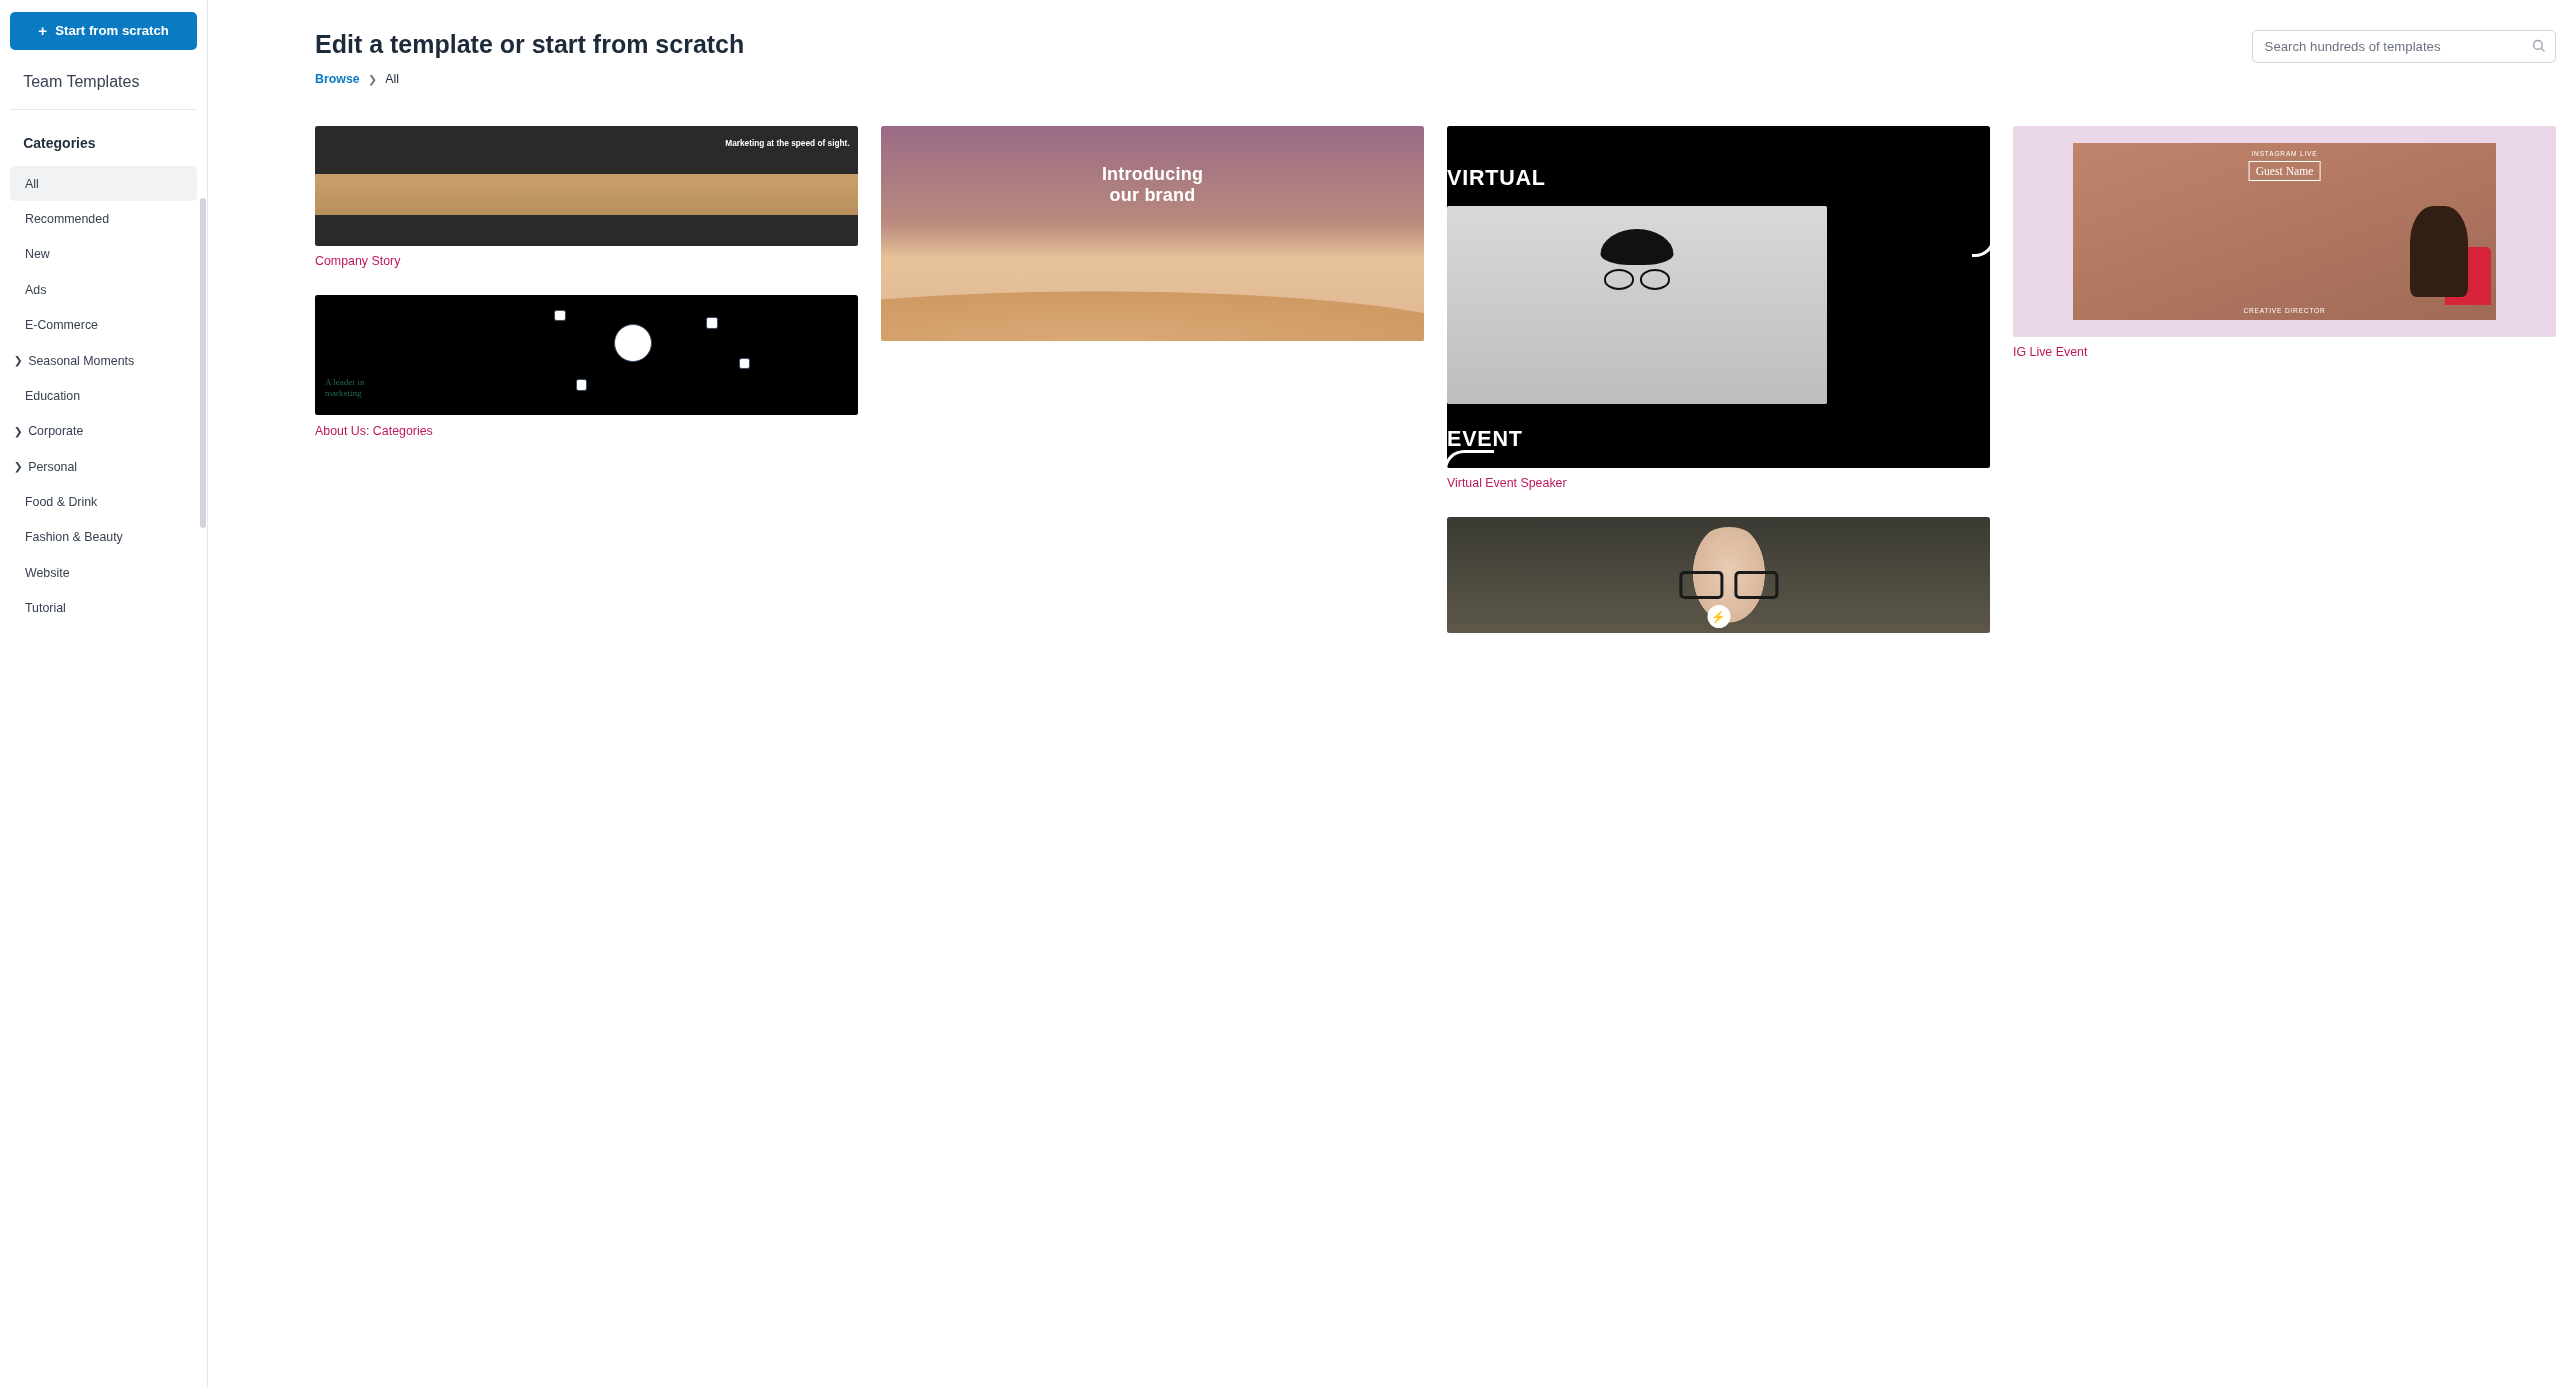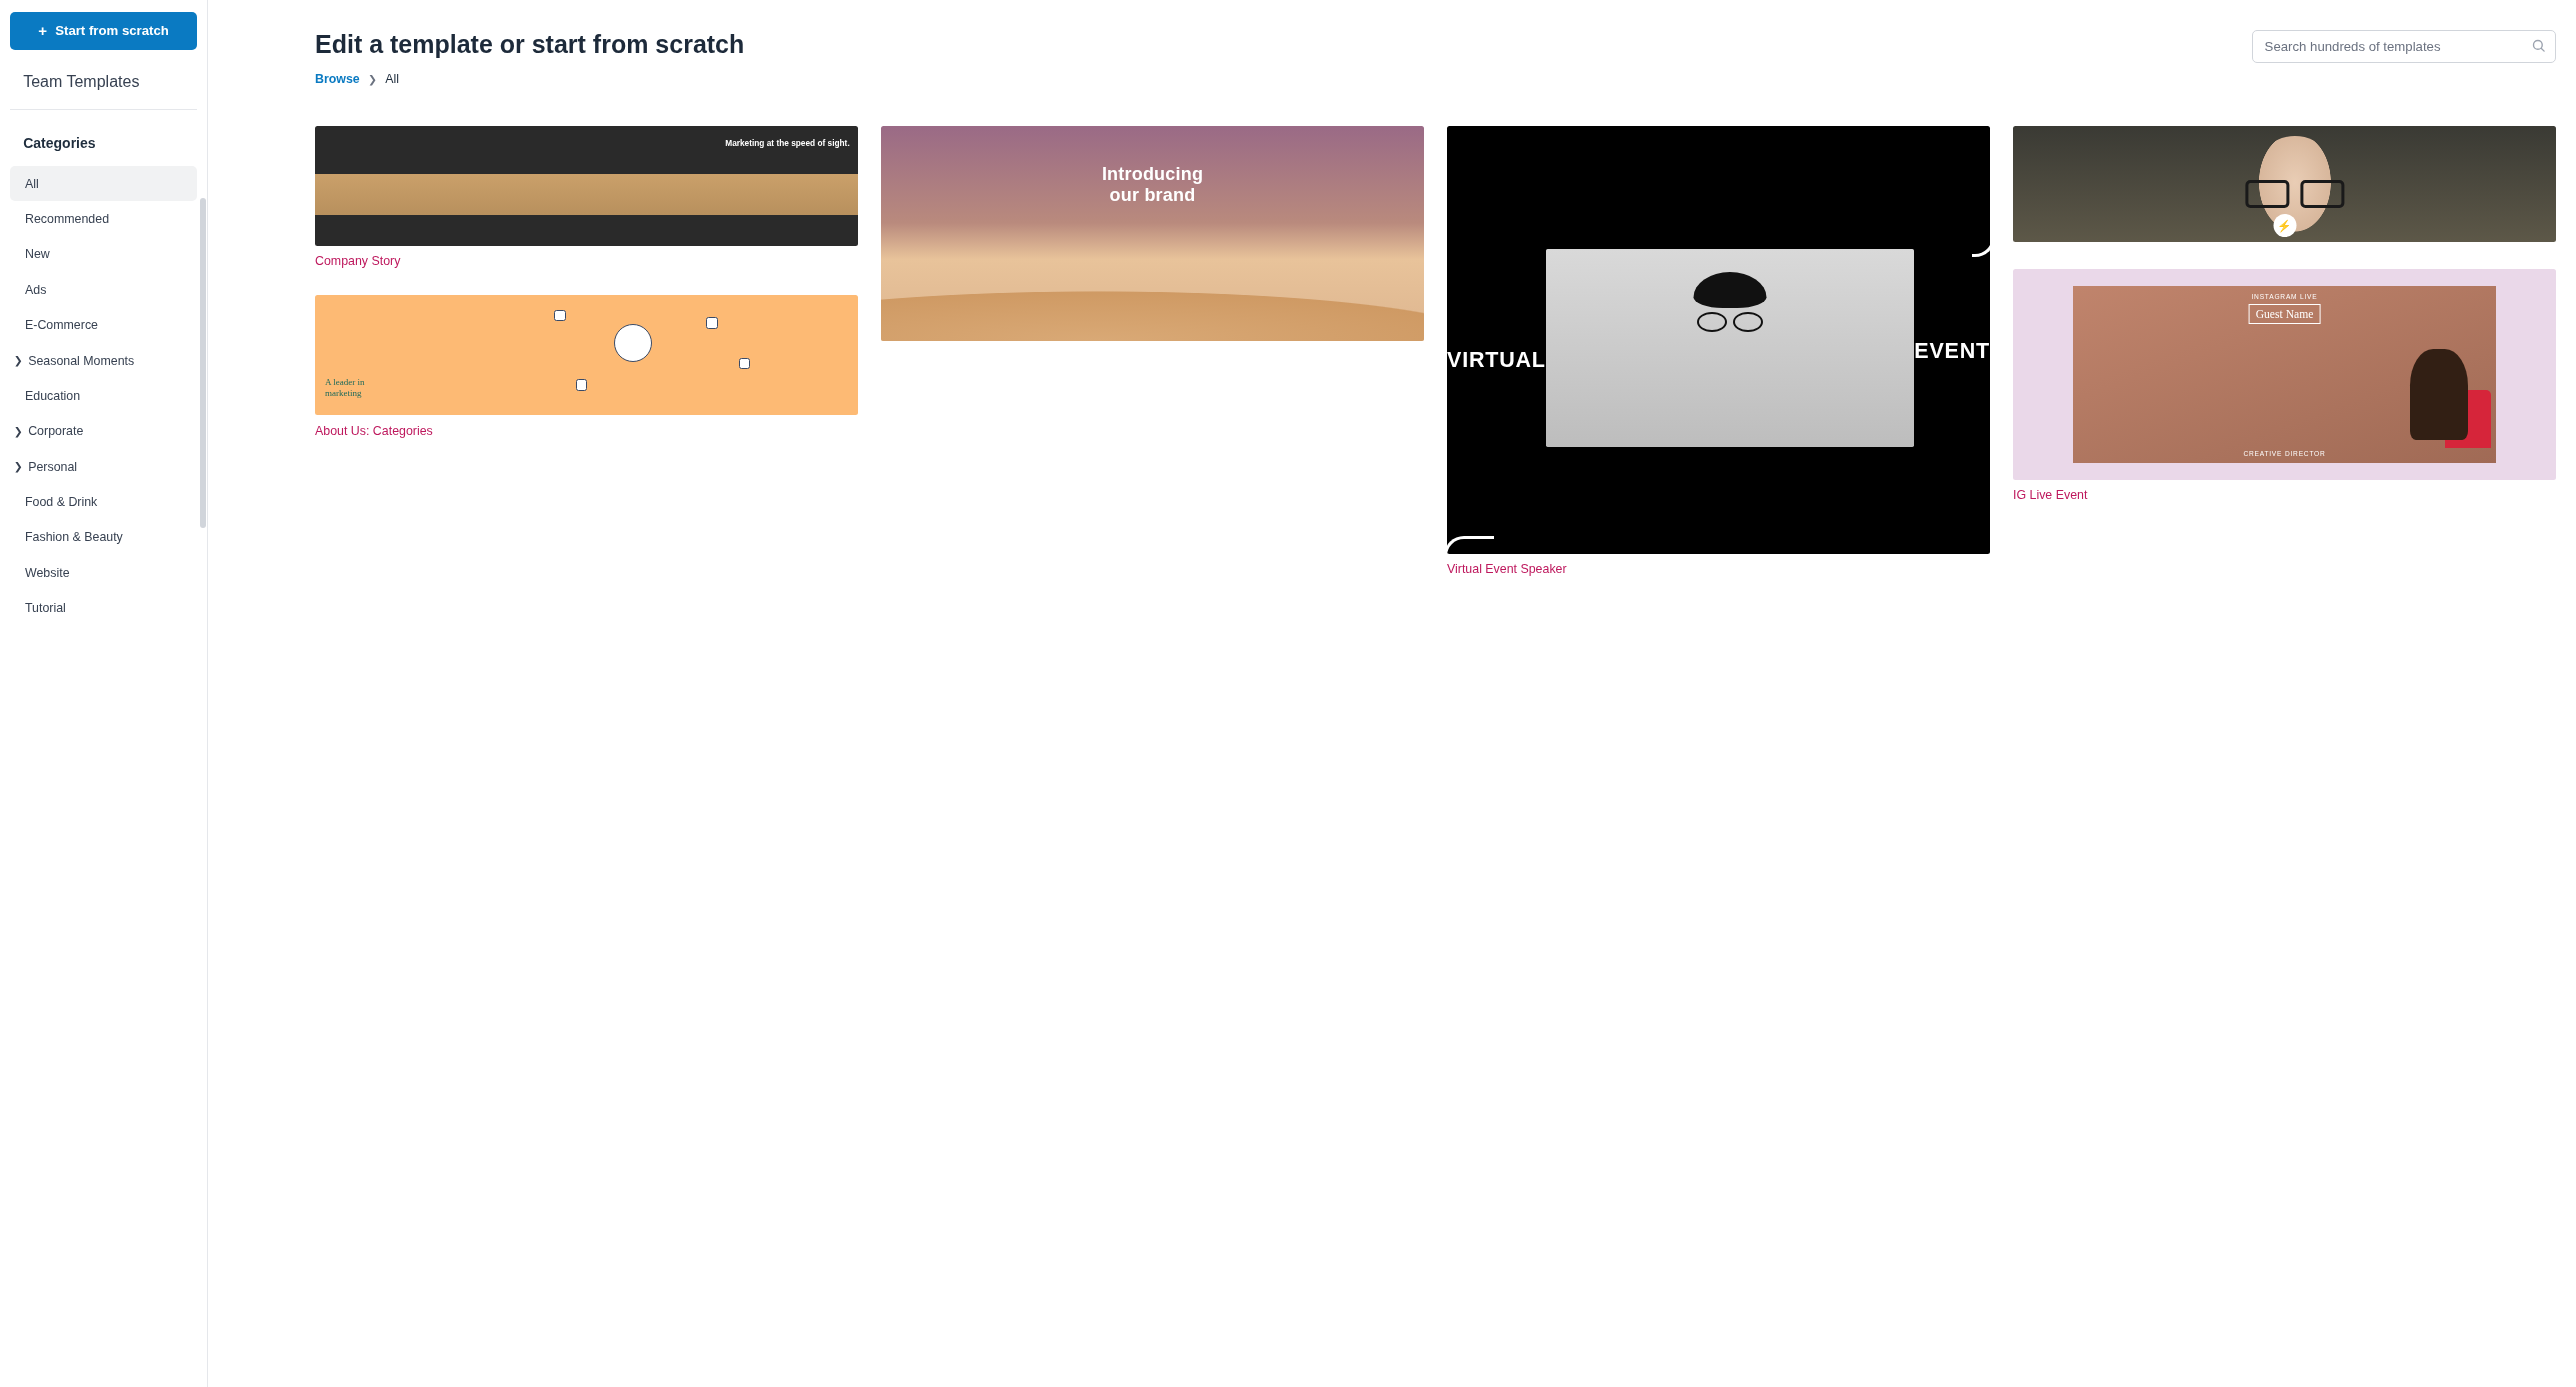--- a/index.html
+++ b/index.html
@@ -188,32 +188,32 @@
 }
 
 
 
 
 .t-company { height: 120px; background: #2a2a2a; }
 .t-company .desk { position:absolute; left:0; right:0; top:48px; height:41px; background: linear-gradient(#caa06a,#b8905d); }
 .t-company .tag { position:absolute; top:11.6px; right:8.3px; color:#fff; font-size:8.3px; font-weight:600; }
 
 
-.t-info { height: 120px; background: #fdba74; }
+.t-info { height: 120px; background: #000000; }
 .t-info .globe { position:absolute; left:55%; top:24%; width:38px; height:38px; border-radius:50%; background:#ffffff; border:1.7px solid #3a4a66; }
 .t-info .node { position:absolute; width:11.6px; height:11.6px; border:1.7px solid #3a4a66; border-radius:2.5px; background:#fff; }
 .t-info .txt { position:absolute; left:10px; bottom:16.5px; font-family: Georgia, serif; font-size:9px; color:#1e6a5a; line-height:1.2; }
 
 
 .t-brand { height: 215px; background: linear-gradient(180deg, #9a6a86 0%, #b98a7d 45%, #e8c39a 62%, #ddb58f 100%); display:flex; align-items:flex-start; justify-content:center; }
 .t-brand .dune { position:absolute; bottom:0; left:0; right:0; height:91px; background: radial-gradient(120% 90% at 40% 100%, #d9a976 0%, #cf9a64 60%, transparent 61%); }
 .t-brand .bt { margin-top:38px; color:#fff; font-weight:700; font-size:18px; text-align:center; line-height:1.15; letter-spacing:0.2px; }
 
 
-.t-virtual { height: 428px; background:#000; color:#fff; display:flex; flex-direction:row; align-items:center; justify-content:flex-start; }
+.t-virtual { height: 342px; background:#000; color:#fff; display:flex; flex-direction:column; align-items:flex-start; justify-content:flex-start; }
 .t-virtual .h1 { margin-top:40px; font-weight:900; font-size:21.5px; letter-spacing:0.8px; }
 .t-virtual .photo { margin-top:15px; width:70%; height:198px; background: linear-gradient(180deg,#d9d9d9 0%, #bdbdbd 100%); border-radius:1.7px; position:relative; }
 .t-virtual .hat { position:absolute; top:23px; left:50%; transform:translateX(-50%); width:73px; height:36px; background:#111; border-radius:50% 50% 40% 40%/70% 70% 30% 30%; }
 .t-virtual .glasses { position:absolute; top:63px; left:50%; transform:translateX(-50%); width:66px; height:16.5px; }
 .t-virtual .glasses::before, .t-virtual .glasses::after { content:""; position:absolute; top:0; width:26.4px; height:16.5px; border:2.5px solid #111; border-radius:50%; }
 .t-virtual .glasses::before { left:0; } .t-virtual .glasses::after { right:0; }
 .t-virtual .h2 { margin-top:23px; font-weight:900; font-size:21.5px; letter-spacing:0.8px; }
 .t-virtual .squig1 { position:absolute; top:73px; right:-5px; width:23px; height:58px; border:3.3px solid #fff; border-left:none; border-top:none; border-radius:0 0 20px 0; }
 .t-virtual .squig2 { position:absolute; bottom:-6.6px; left:-3.3px; width:50px; height:25px; border:3.3px solid #fff; border-right:none; border-bottom:none; border-radius:20px 0 0 0; }
 

